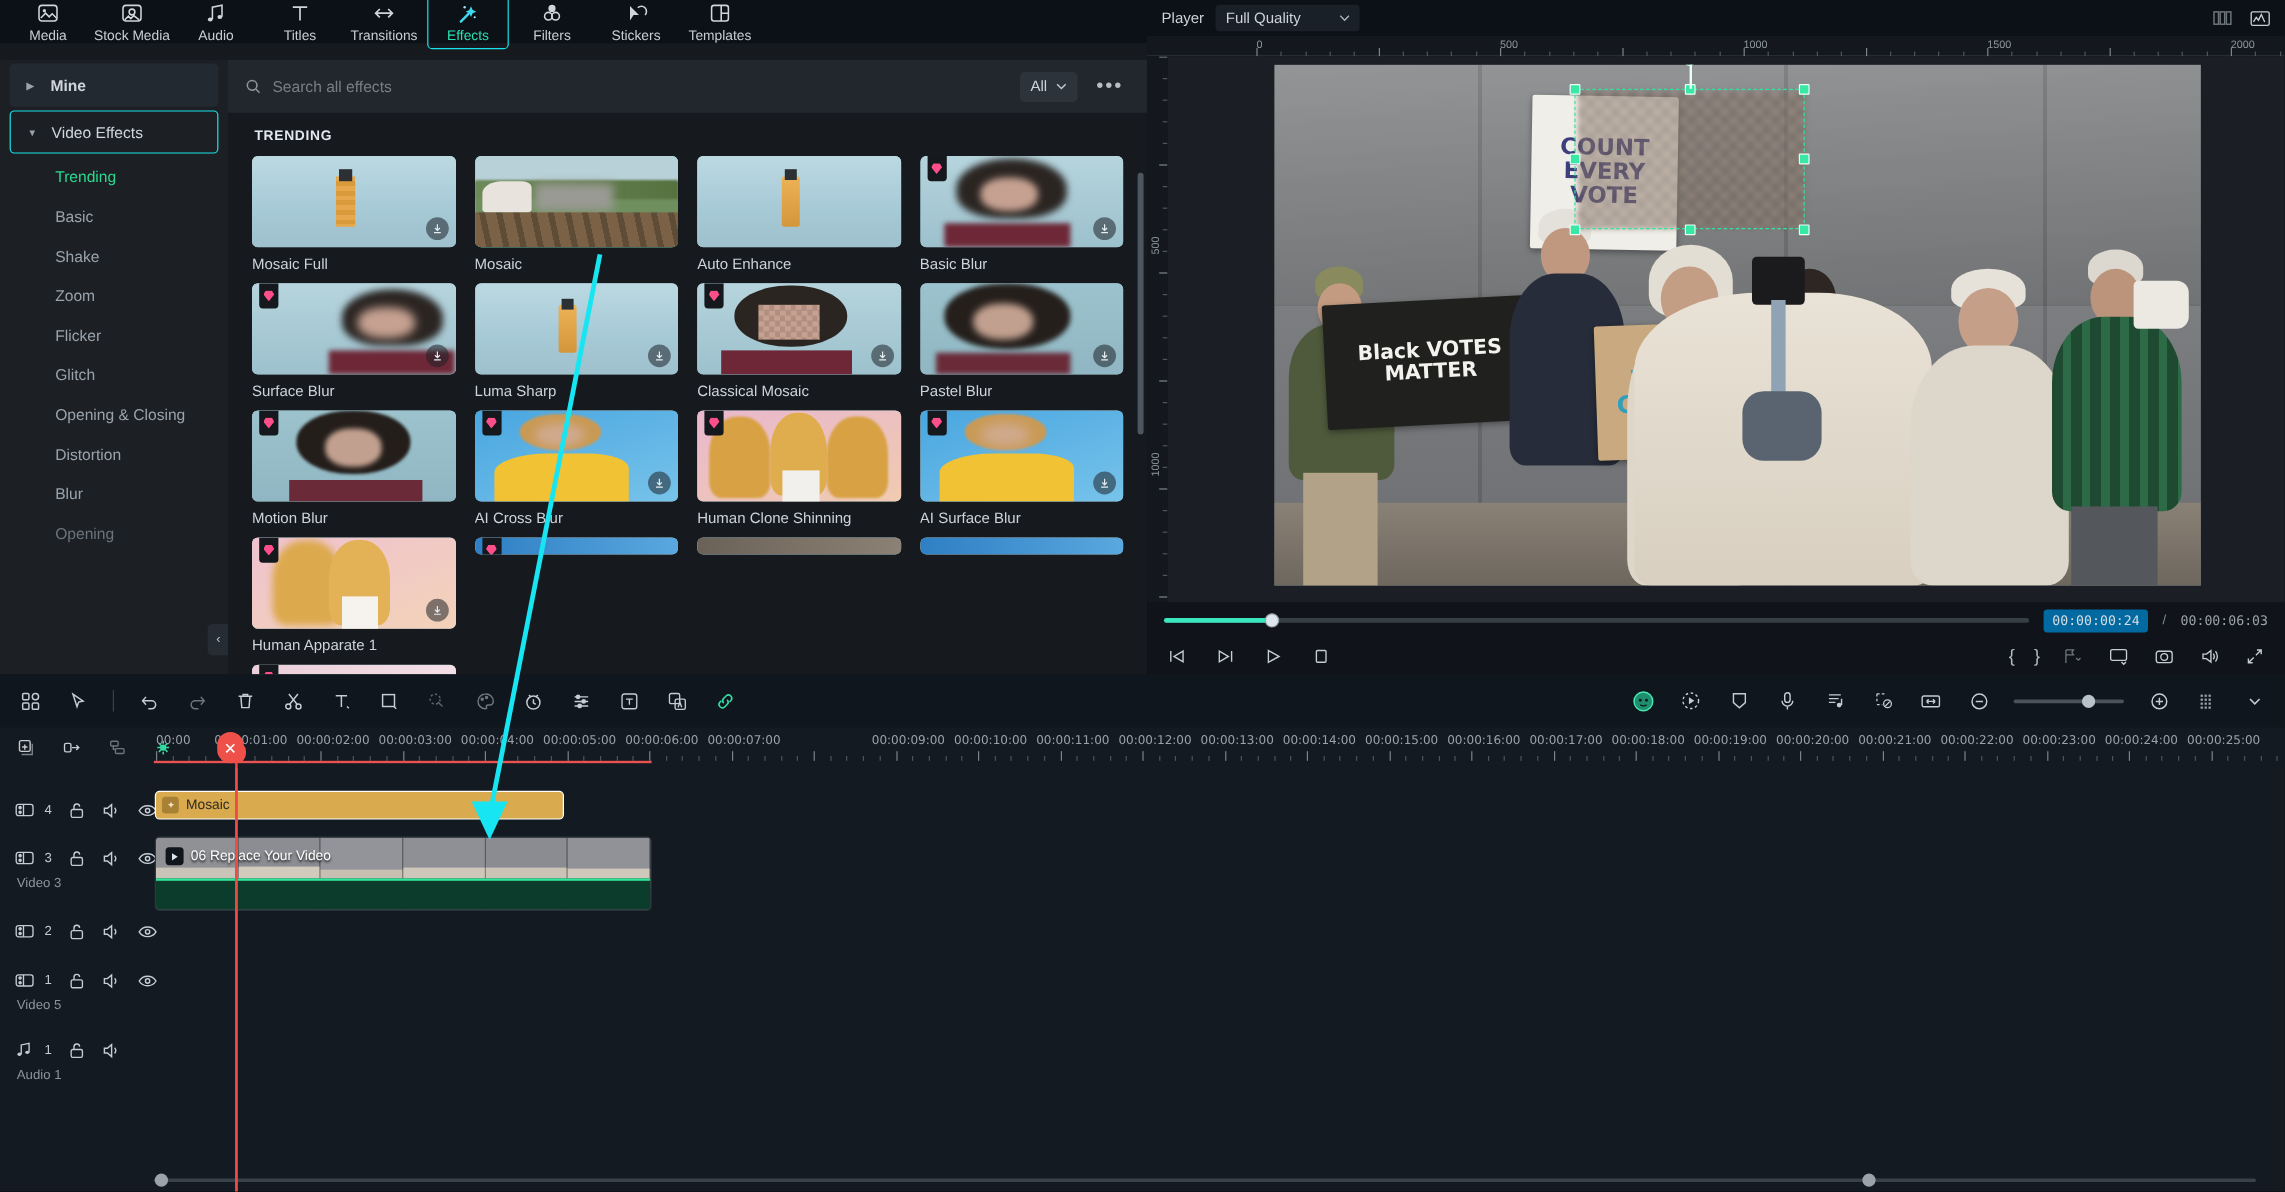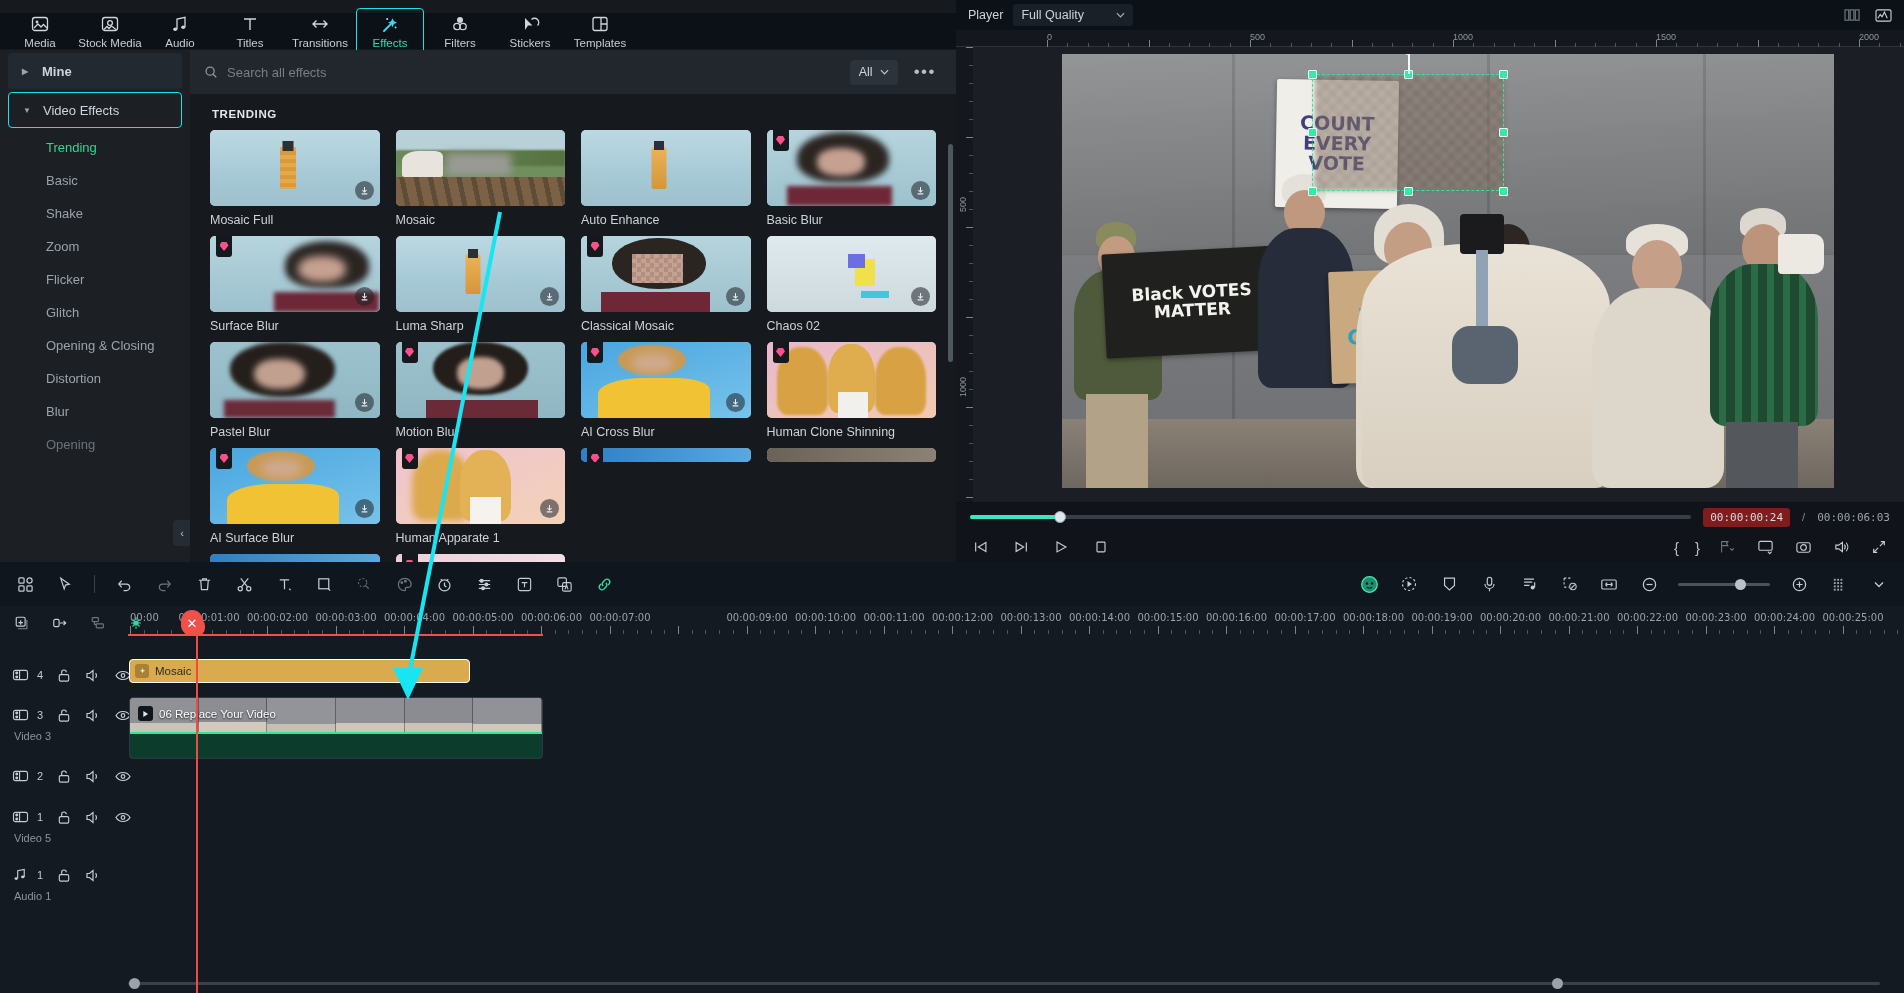--- a/index.html
+++ b/index.html
@@ -8,21 +8,21 @@
     background: #0d1117;
     font-family: "Liberation Sans", sans-serif;
     overflow: hidden;
     color: #d8dde3;
     -webkit-font-smoothing: antialiased;
   }
   .app { position: relative; width: 1904px; height: 993px; background: #16191d; }
 
   
   .topnav {
-    position: absolute; left: 0; top: 13px; width: 956px; height: 36px;
+    position: absolute; left: 0; top: 0; width: 956px; height: 36px;
     background: #0c1117;
     display: flex; align-items: center; padding-left: 6px; gap: 2px;
   }
   .nav-item {
     width: 68px; height: 46px; display: flex; flex-direction: column;
     align-items: center; justify-content: center; gap: 3px;
     border-radius: 4px; cursor: pointer; position: relative;
   }
   .nav-item .ic { width: 20px; height: 20px; display:block; }
   .nav-item .lbl { font-size: 11.5px; color: #c7cdd4; white-space: nowrap; }
@@ -173,21 +173,21 @@
 
   .transport {
     position: absolute; left: 0; bottom: 0; width: 948px; height: 60px;
     background: #10141a;
   }
   .seek-row { display:flex; align-items:center; height: 30px; padding: 0 14px; gap: 12px;}
   .seek-track { position: relative; flex: 1; height: 4px; background: #373e46; border-radius: 3px; cursor: pointer;}
   .seek-fill { position:absolute; left:0; top:0; height:4px; background:#3ae8c0; border-radius:3px; width:12.5%;}
   .seek-knob { position:absolute; left:12.5%; top:-4px; width:12px; height:12px; border-radius:50%;
                background:#dfe7ee; border:1px solid #9aa3ac; transform: translateX(-6px);}
-  .tc-cur { background:#7f1d1d; border-radius:3px; padding:3px 7px; font-size:11px; color:#d7dde4; font-family:"DejaVu Sans Mono",monospace;}
+  .tc-cur { background:#0369a1; border-radius:3px; padding:3px 7px; font-size:11px; color:#d7dde4; font-family:"DejaVu Sans Mono",monospace;}
   .tc-sep { font-size:11px; color:#828a93; }
   .tc-tot { font-size:11px; color:#9aa2aa; font-family:"DejaVu Sans Mono",monospace;}
   .btn-row { display:flex; align-items:center; height:30px; padding: 0 14px; gap: 18px; }
   .pbtn { width:22px; height:22px; display:flex; align-items:center; justify-content:center; cursor:pointer;}
   .btn-row .right { margin-left:auto; display:flex; gap:16px; align-items:center;}
   .brace { font-size:15px; color:#b6bdc5; cursor:pointer; }
 
   
   .timeline { position:absolute; left:0; top:562px; width:1904px; height:431px; background:#131a21;}
   .tl-toolbar { height:44px; display:flex; align-items:center; padding:0 14px; gap:18px; background:#0f161d;}
@@ -499,34 +499,20 @@
               </div>
             <div class="dl">
                 <svg viewBox="0 0 14 14" fill="none" stroke="#e7ecf1" stroke-width="1.3">
                   <path d="M7 2.5v6.3M4.4 6.4L7 9l2.6-2.6M3.4 11.3h7.2"></path>
                 </svg>
               </div>
           </div>
           <div class="cap">Classical Mosaic</div>
         </div>
 
-        <div class="cell">
-          <div class="thumb">
-            <div style="position:absolute;inset:0;background:linear-gradient(180deg,#dfeaee,#cdd9dd)"></div>
-            <div style="position:absolute;left:52%;top:30%;width:12%;height:36%;background:#f0e04a"></div>
-            <div style="position:absolute;left:48%;top:24%;width:10%;height:18%;background:#6b6fe0"></div>
-            <div style="position:absolute;left:56%;bottom:18%;width:16%;height:10%;background:#44c6d9"></div>
-            <div class="dl">
-                <svg viewBox="0 0 14 14" fill="none" stroke="#e7ecf1" stroke-width="1.3">
-                  <path d="M7 2.5v6.3M4.4 6.4L7 9l2.6-2.6M3.4 11.3h7.2"></path>
-                </svg>
-              </div>
-          </div>
-          <div class="cap">Chaos 02</div>
-        </div>
 
         <div class="cell">
           <div class="thumb">
             <div style="position:absolute;inset:0;background:linear-gradient(180deg,#9cc3cd,#8fb6c2)"></div>
             <div style="position:absolute;left:12%;top:0;width:62%;height:72%;background:#251f1c;border-radius:48%;filter:blur(2px)"></div>
             <div style="position:absolute;left:26%;top:22%;width:30%;height:40%;background:#c2a08f;border-radius:45%;filter:blur(3px)"></div>
             <div style="position:absolute;left:8%;bottom:0;width:66%;height:24%;background:#6a2a38;filter:blur(2px)"></div>
             <div class="dl">
                 <svg viewBox="0 0 14 14" fill="none" stroke="#e7ecf1" stroke-width="1.3">
                   <path d="M7 2.5v6.3M4.4 6.4L7 9l2.6-2.6M3.4 11.3h7.2"></path>

